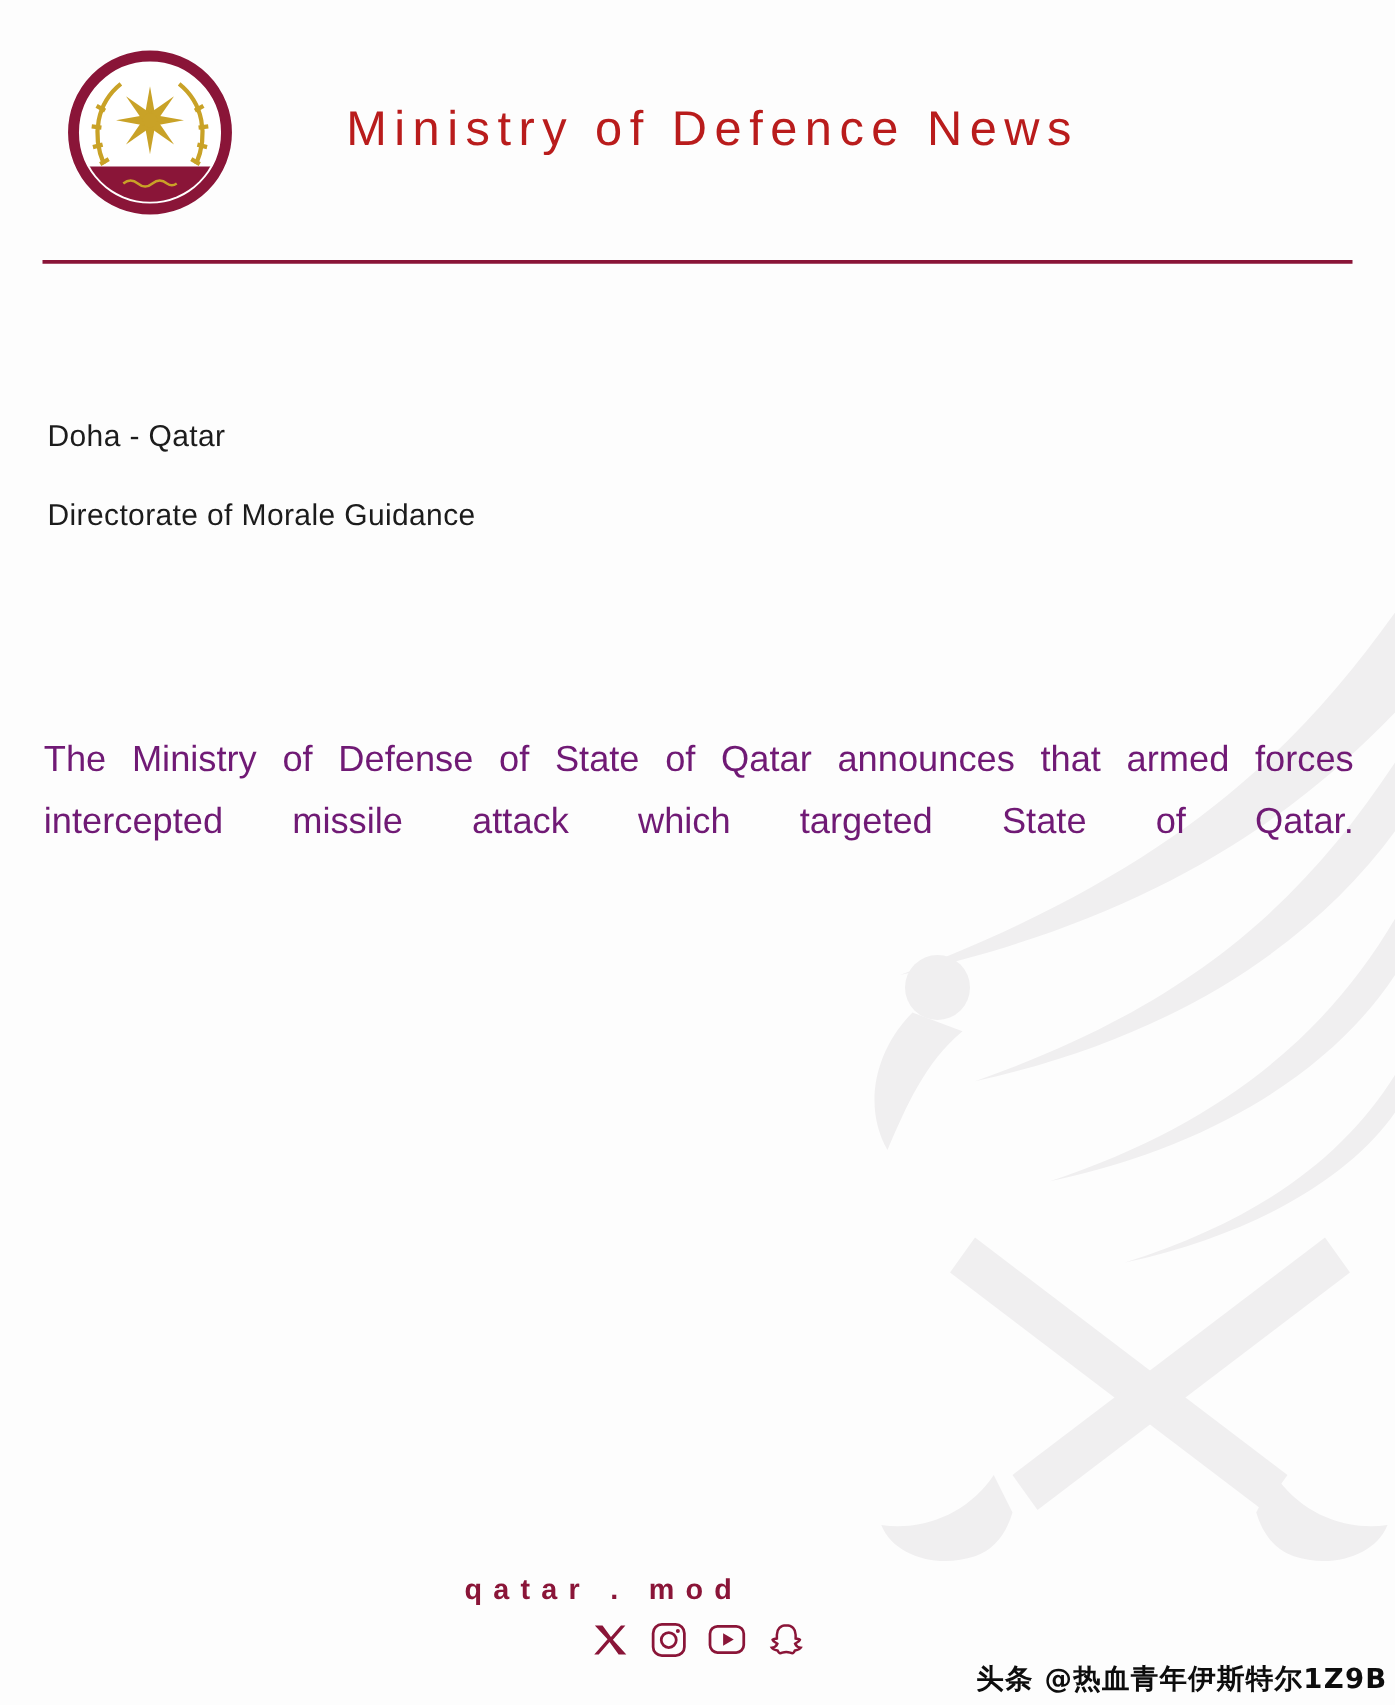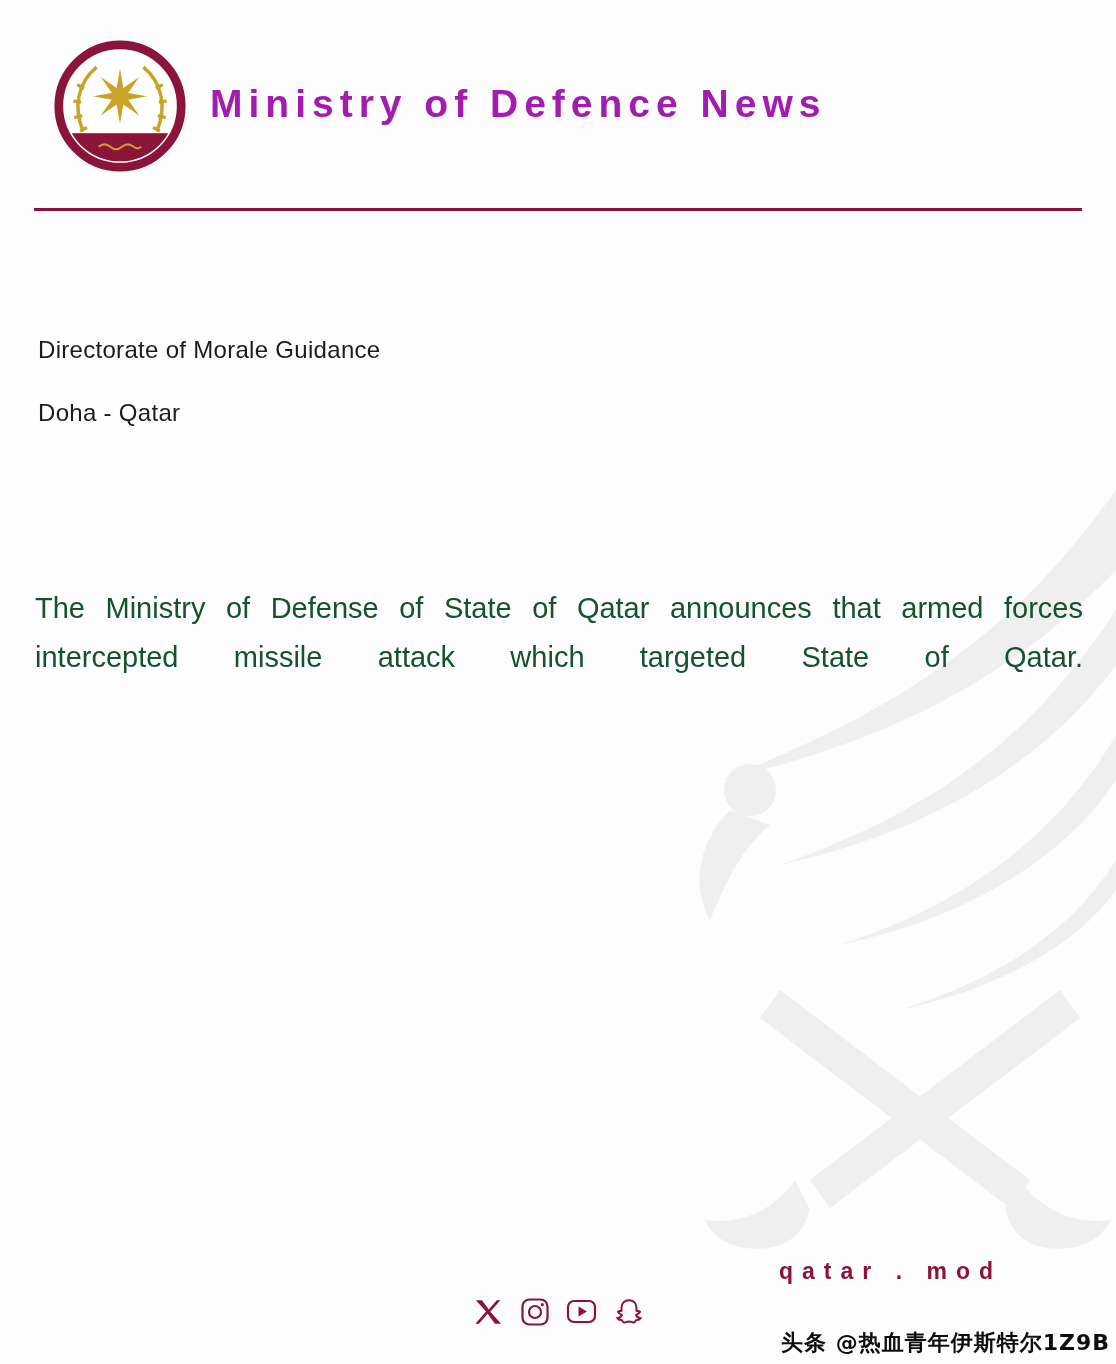--- a/index.html
+++ b/index.html
@@ -24,25 +24,25 @@
     top: 38px;
     width: 136px;
     height: 136px;
   }
   .page-title {
     position: absolute;
     left: 210px;
     top: 82px;
     width: 720px;
     margin: 0;
-    text-align: left;
+    text-align: center;
     font-size: 39px;
-    font-weight: 700;
+    font-weight: 400;
     letter-spacing: 6px;
-    color: #a21caf;
+    color: #b91c1c;
   }
   .divider {
     position: absolute;
     left: 34px;
     top: 208px;
     width: 1048px;
     height: 3px;
     background: #8A1538;
   }
 
@@ -62,47 +62,46 @@
 
   
   .announcement {
     position: absolute;
     left: 35px;
     top: 584px;
     width: 1048px;
     margin: 0;
     font-size: 29px;
     line-height: 1.68;
-    color: #14532d;
+    color: #701a75;
     text-align: justify;
   }
   .announcement::after { content: ""; display: inline-block; width: 100%; }
 
   
   .eagle-watermark {
     position: absolute;
     left: 630px;
     top: 490px;
     width: 486px;
     height: 760px;
     pointer-events: none;
   }
 
   
   .handle {
     position: absolute;
     left: 0;
     top: 1258px;
     width: 966px;
-    text-align: right;
+    text-align: center;
     font-size: 23px;
     font-weight: 700;
     letter-spacing: 9px;
     color: #8A1538;
-    margin-left: 36px;
   }
   .social-row {
     position: absolute;
     left: 0;
     top: 1296px;
     width: 1116px;
     display: flex;
     justify-content: center;
     gap: 16px;
   }
@@ -176,22 +175,22 @@
         <path d="M48,112 q6,-5 12,0 q6,5 12,0 q6,-5 12,0 q4,3 8,0" fill="none"></path>
       </g>
     </svg>
   </div>
 
   <h1 class="page-title">Ministry of Defence News</h1>
 
   <div class="divider"></div>
 
   <div class="meta">
+    <p>Doha - Qatar</p>
     <p>Directorate of Morale Guidance</p>
-    <p>Doha - Qatar</p>
   </div>
 
   <p class="announcement">The Ministry of Defense of State of Qatar announces that armed forces intercepted missile attack which targeted State of Qatar.</p>
 
   <div class="handle">qatar . mod</div>
 
   <div class="social-row">
     <span class="sicon">
       <svg width="28" height="28" viewBox="0 0 30 30">
         <path fill="#8A1538" d="M2 2.5h6.6l7.2 9.9 8.6-9.9h3.8l-10.7 12.3L29 27.5h-6.6l-7.8-10.7-9.3 10.7H1.5l11.4-13.1z"></path>

